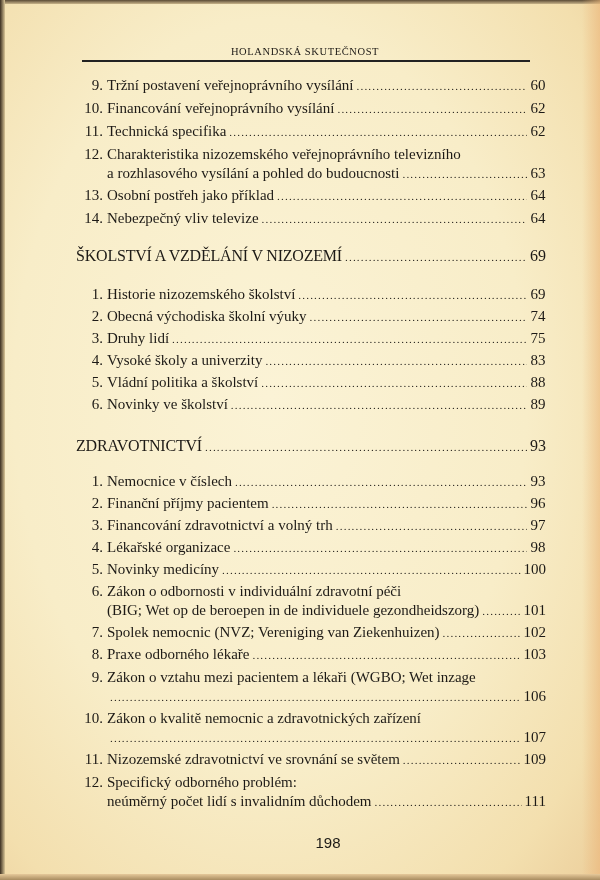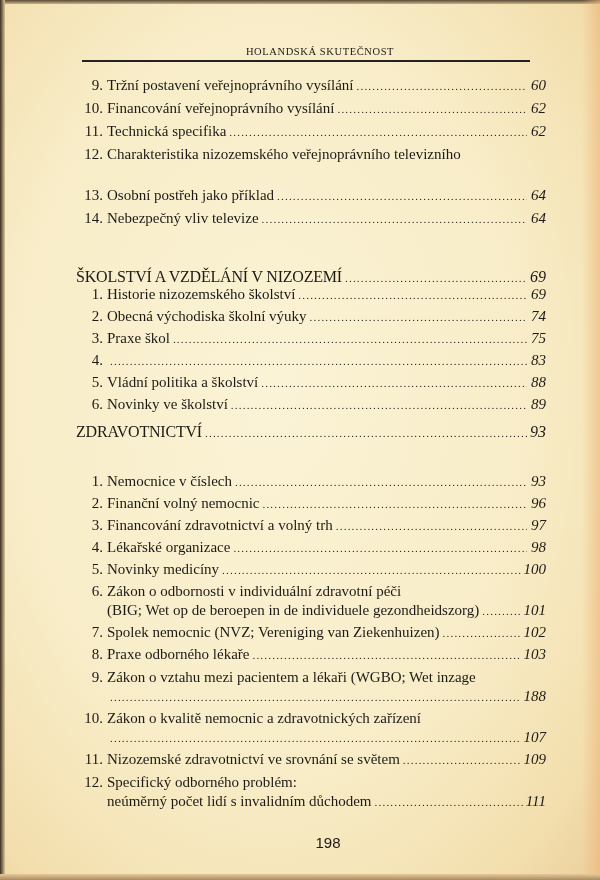--- a/index.html
+++ b/index.html
@@ -8,33 +8,33 @@
     background: radial-gradient(ellipse at 45% 45%, #fbf3d6 0%, #f8edc8 55%, #f3dfae 85%, #eccf9c 100%);
     font-family: "Liberation Serif", "DejaVu Serif", serif;
     color:#1d1a16;
   }
   .edge-top { position:absolute; left:0; top:0; width:600px; height:4px; background:linear-gradient(#5a4a35,#c9b48a); }
   .edge-left { position:absolute; left:0; top:0; width:5px; height:880px; background:linear-gradient(90deg,#3b2e20,#d9c596); }
   .edge-right { position:absolute; right:0; top:0; width:18px; height:880px; background:linear-gradient(90deg,rgba(240,200,150,0),rgba(235,180,120,0.6)); }
   .edge-bottom { position:absolute; left:0; bottom:0; width:600px; height:6px; background:linear-gradient(#e6c99a,#a88c60); }
 
   .running-head {
-    position:absolute; left:96px; width:448px; top:46px;
+    position:absolute; left:81px; width:448px; top:46px;
     text-align:center; font-size:10.5px; letter-spacing:0.6px;
   }
   .head-rule { position:absolute; left:82px; top:60px; width:448px; height:1.5px; background:#222; }
 
   .toc { position:absolute; left:76px; width:470px; }
   .row { position:absolute; left:0; width:470px; font-size:15px; line-height:19px; }
   .line { display:flex; align-items:baseline; white-space:nowrap; }
   .num { display:inline-block; width:27px; text-align:right; margin-right:4px; flex:none; }
   .txt { flex:none; }
   .dots { flex:1 1 auto; overflow:hidden; margin:0 3px; font-size:11px; letter-spacing:1.2px; }
   .dots::after { content:"................................................................................................................................................................................"; }
-  .pg { flex:none; text-align:right; min-width:16px;font-style:italic; }
+  .pg { flex:none; text-align:center; min-width:16px; }
   .cont { padding-left:31px; }
   .section { font-size:16px; }
   .section .txt { letter-spacing:-0.2px; }
 
   .page-number {
     position:absolute; left:0; width:600px; top:834px; text-align:center;
     font-family:"Liberation Sans","DejaVu Sans",sans-serif; font-size:15px;margin-left:28px;
   }
 </style>
 </head>
@@ -72,39 +72,44 @@
         <span class="txt">Technická specifika</span>
         <span class="dots"></span>
         <span class="pg">62</span>
       </div>
   </div>
   <div class="row" style="top:145px">
     <div class="line">
         <span class="num">12.</span>
         <span class="txt">Charakteristika nizozemského veřejnoprávního televizního</span>
       </div>
+    <div class="line cont">
+        <span class="txt">a rozhlasového vysílání a pohled do budoucnosti</span>
+        <span class="dots"></span>
+        <span class="pg">63</span>
+      </div>
   </div>
   <div class="row" style="top:186px">
     <div class="line">
         <span class="num">13.</span>
         <span class="txt">Osobní postřeh jako příklad</span>
         <span class="dots"></span>
         <span class="pg">64</span>
       </div>
   </div>
   <div class="row" style="top:209px">
     <div class="line">
         <span class="num">14.</span>
         <span class="txt">Nebezpečný vliv televize</span>
         <span class="dots"></span>
         <span class="pg">64</span>
       </div>
   </div>
 
-  <div class="row section" style="top:267px">
+  <div class="row section" style="top:246px">
     <div class="line">
         <span class="txt">ŠKOLSTVÍ A VZDĚLÁNÍ V NIZOZEMÍ</span>
         <span class="dots"></span>
         <span class="pg">69</span>
       </div>
   </div>
   <div class="row" style="top:285px">
     <div class="line">
         <span class="num">1.</span>
         <span class="txt">Historie nizozemského školství</span>
@@ -116,28 +121,29 @@
     <div class="line">
         <span class="num">2.</span>
         <span class="txt">Obecná východiska školní výuky</span>
         <span class="dots"></span>
         <span class="pg">74</span>
       </div>
   </div>
   <div class="row" style="top:329px">
     <div class="line">
         <span class="num">3.</span>
-        <span class="txt">Praxe škol</span>
+        <span class="txt">Druhy lidí</span>
         <span class="dots"></span>
         <span class="pg">75</span>
       </div>
   </div>
   <div class="row" style="top:351px">
     <div class="line">
         <span class="num">4.</span>
+        <span class="txt">Vysoké školy a univerzity</span>
         <span class="dots"></span>
         <span class="pg">83</span>
       </div>
   </div>
   <div class="row" style="top:373px">
     <div class="line">
         <span class="num">5.</span>
         <span class="txt">Vládní politika a školství</span>
         <span class="dots"></span>
         <span class="pg">88</span>
@@ -145,39 +151,39 @@
   </div>
   <div class="row" style="top:395px">
     <div class="line">
         <span class="num">6.</span>
         <span class="txt">Novinky ve školství</span>
         <span class="dots"></span>
         <span class="pg">89</span>
       </div>
   </div>
 
-  <div class="row section" style="top:422px">
+  <div class="row section" style="top:436px">
     <div class="line">
         <span class="txt">ZDRAVOTNICTVÍ</span>
         <span class="dots"></span>
         <span class="pg">93</span>
       </div>
   </div>
   <div class="row" style="top:472px">
     <div class="line">
         <span class="num">1.</span>
         <span class="txt">Nemocnice v číslech</span>
         <span class="dots"></span>
         <span class="pg">93</span>
       </div>
   </div>
   <div class="row" style="top:494px">
     <div class="line">
         <span class="num">2.</span>
-        <span class="txt">Finanční volný nemocnic</span>
+        <span class="txt">Finanční příjmy pacientem</span>
         <span class="dots"></span>
         <span class="pg">96</span>
       </div>
   </div>
   <div class="row" style="top:516px">
     <div class="line">
         <span class="num">3.</span>
         <span class="txt">Financování zdravotnictví a volný trh</span>
         <span class="dots"></span>
         <span class="pg">97</span>
@@ -226,21 +232,21 @@
         <span class="pg">103</span>
       </div>
   </div>
   <div class="row" style="top:668px">
     <div class="line">
         <span class="num">9.</span>
         <span class="txt">Zákon o vztahu mezi pacientem a lékaři (WGBO; Wet inzage</span>
       </div>
     <div class="line cont">
         <span class="dots"></span>
-        <span class="pg">188</span>
+        <span class="pg">106</span>
       </div>
   </div>
   <div class="row" style="top:709px">
     <div class="line">
         <span class="num">10.</span>
         <span class="txt">Zákon o kvalitě nemocnic a zdravotnických zařízení</span>
       </div>
     <div class="line cont">
         <span class="dots"></span>
         <span class="pg">107</span>

